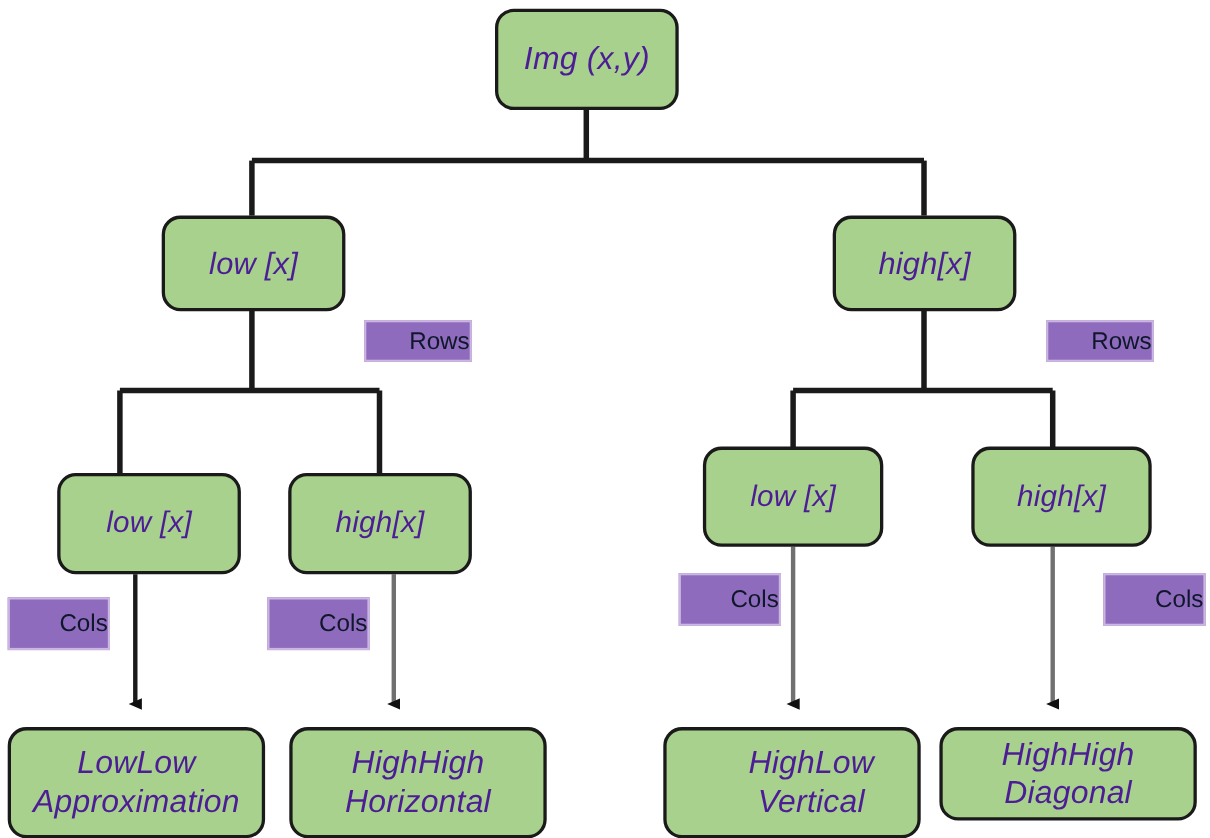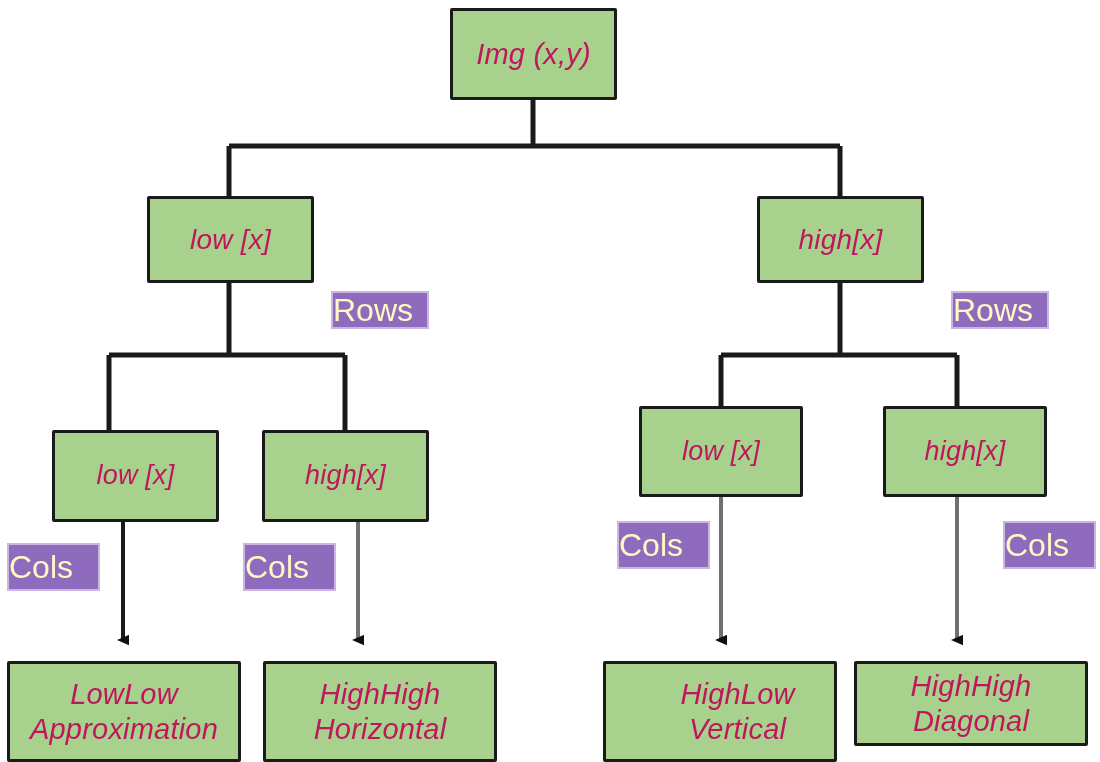--- a/index.html
+++ b/index.html
@@ -23,52 +23,52 @@
     top: 0;
     width: 1100px;
     height: 762px;
     pointer-events: none;
   }
   .node {
     position: absolute;
     box-sizing: border-box;
     background: #a9d18e;
     border: 3px solid #1a1a1a;
-    border-radius: 2px;
+    border-radius: 17px;
     display: flex;
     align-items: center;
     justify-content: center;
     text-align: center;
     font-style: italic;
-    color: #be185d;
+    color: #4c1d95;
     line-height: 1.18;
     letter-spacing: 0.2px;
     z-index: 3;
   }
   .node span {
     display: block;
     width: 100%;
     white-space: pre-line;
   }
   .lvl0 { font-size: 29px; }
   .lvl1 { font-size: 28px; }
   .lvl2 { font-size: 27px; }
   .leaf { font-size: 29px; }
 
   .tag {
     position: absolute;
     box-sizing: border-box;
     background: #8e6bbd;
     border: 2px solid #cbb6e2;
-    color: #fef9c3;
-    font-size: 32px;
+    color: #0f172a;
+    font-size: 22px;
     font-style: normal;
     display: flex;
     align-items: center;
-    justify-content: flex-start;
+    justify-content: flex-end;
     z-index: 4;
   }
 </style>
 </head>
 <body>
 
 <div id="canvas">
 
   <svg id="wires" viewBox="0 0 1100 762" xmlns="http://www.w3.org/2000/svg">
     <defs>

